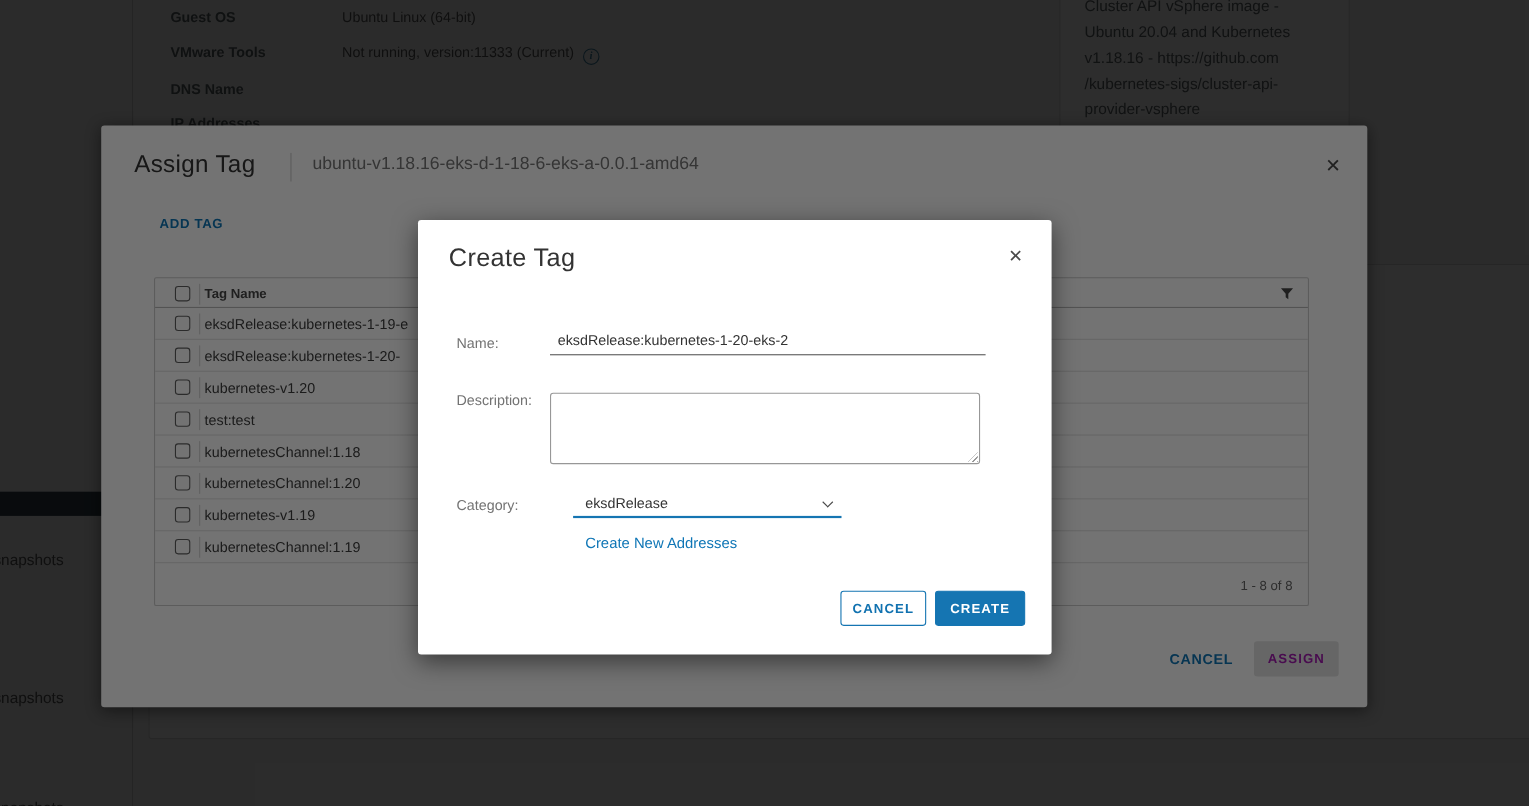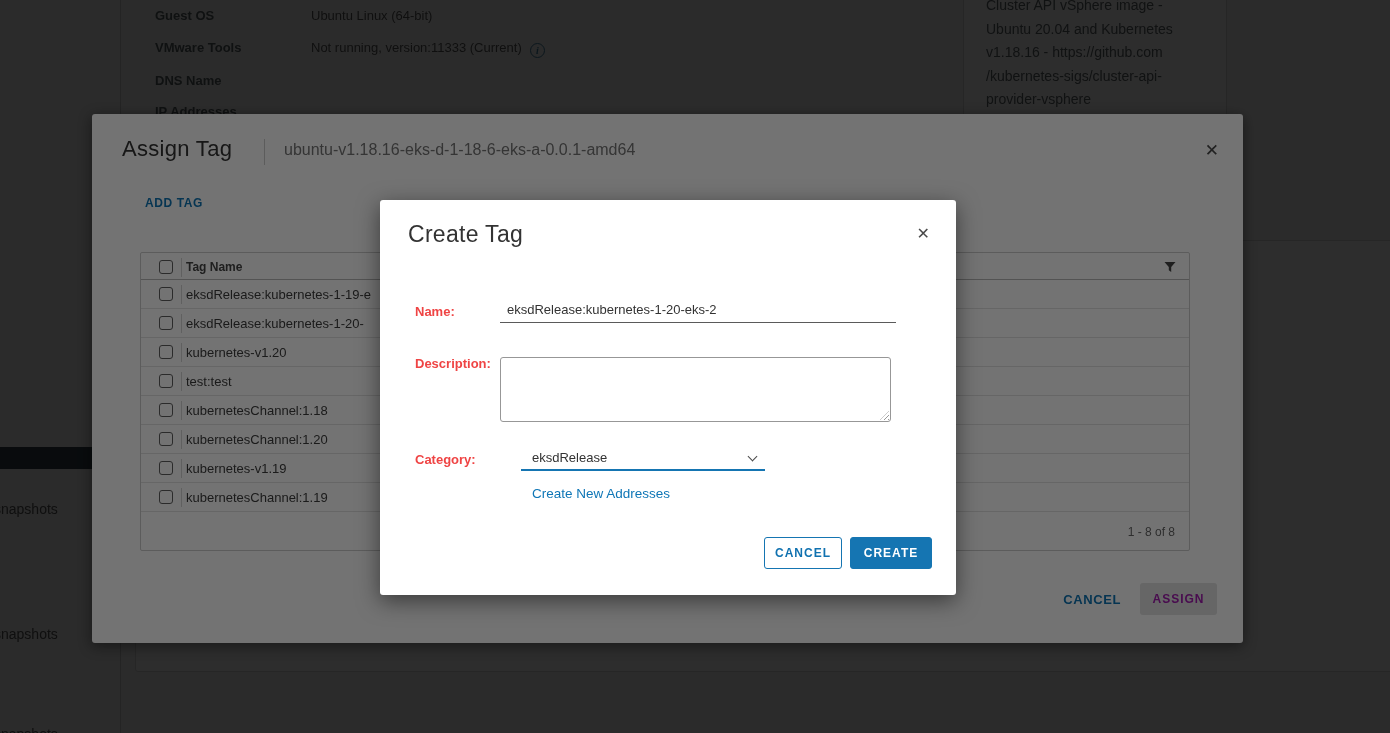--- a/index.html
+++ b/index.html
@@ -96,21 +96,21 @@
 
   
   #create-modal {
     position: absolute; left: 380px; top: 180px; width: 576px; height: 395px;
     background: #ffffff; z-index: 40; border-radius: 3px;
     box-shadow: 0 6px 22px rgba(0,0,0,0.5);
     margin-top: 20px;
   }
   .cm-title { position: absolute; left: 28px; top: 21px; font-size: 23px; color: #333; letter-spacing: 0.3px; }
   #create-close { right: 26px; top: 26px; font-size: 16px; }
-  .cm-label { position: absolute; left: 35px; font-size: 13px; font-weight: 700; color: #ef4444; }
+  .cm-label { position: absolute; left: 35px; font-size: 13px; font-weight: 400; color: #737373; }
   .cm-name-input {
     position: absolute; left: 120px; top: 98px; width: 396px; height: 25px;
     border: none; border-bottom: 1px solid #5a5a5a; font-size: 13px; color: #333;
     padding: 0 0 2px 7px; outline: none; background: transparent;
     font-family: "Liberation Sans", sans-serif;
   }
   .cm-textarea {
     position: absolute; left: 120px; top: 157px; width: 391px; height: 65px;
     border: 1px solid #979797; border-radius: 3px; resize: none; outline: none;
     font-family: "Liberation Sans", sans-serif; font-size: 13px; padding: 4px 6px;

